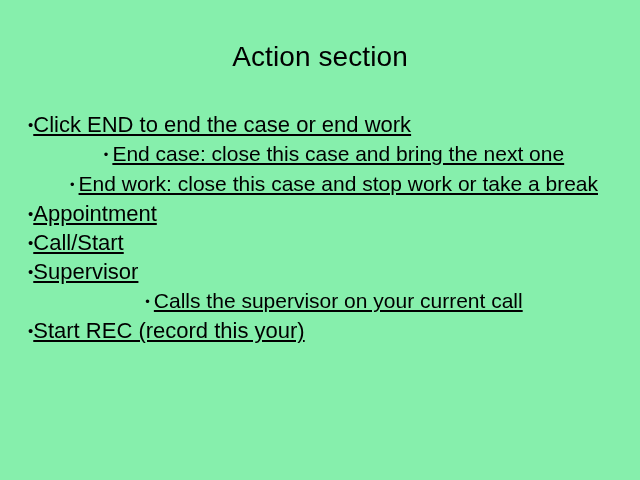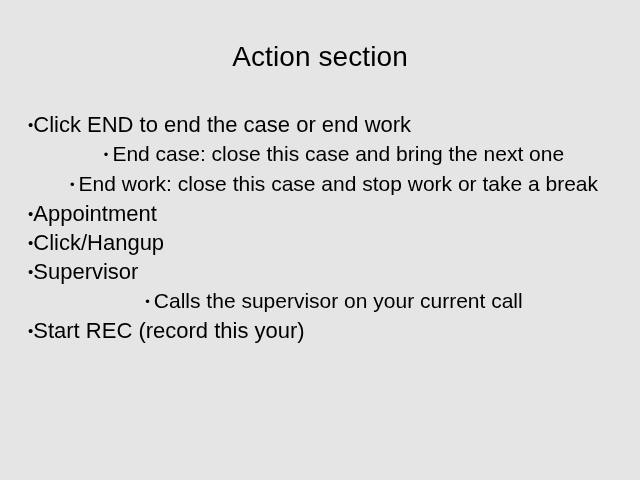--- a/index.html
+++ b/index.html
@@ -12,21 +12,21 @@
     height: 480px;
     background: #ffffff;
     font-family: "Liberation Sans", sans-serif;
     color: #000000;
     overflow: hidden;
   }
   .slide {
     position: relative;
     width: 640px;
     height: 480px;
-    background: #e5e5e5;
+    background: #86efac;
     box-sizing: border-box;
   }
 
   
   .slide-title {
     position: absolute;
     left: 0;
     top: 40px;
     width: 640px;
     text-align: center;
@@ -81,20 +81,21 @@
     vertical-align: 2px;
     margin-right: 4px;
   }
 
   .marker {
     display: inline;
     font-family: "Liberation Sans", sans-serif;
   }
   .txt {
     display: inline;
+    text-decoration: underline;
   }
 </style>
 </head>
 <body>
 
 <div class="slide">
 
   <h1 class="slide-title">Action section</h1>
 
   <div class="body-block">
@@ -110,21 +111,21 @@
     <div class="bullet-line lvl2">
       <span class="marker">•</span><span class="txt">End work: close this case and stop work or take a break</span>
     </div>
 
     <div class="bullet-line lvl1">
       <span class="marker">•</span><span class="txt">Appointment</span>
     </div>
 
 
     <div class="bullet-line lvl1">
-      <span class="marker">•</span><span class="txt">Click/Hangup</span>
+      <span class="marker">•</span><span class="txt">Call/Start</span>
     </div>
 
     <div class="bullet-line lvl1">
       <span class="marker">•</span><span class="txt">Supervisor</span>
     </div>
 
     <div class="bullet-line lvl2">
       <span class="marker">•</span><span class="txt">Calls the supervisor on your current call</span>
     </div>
 

